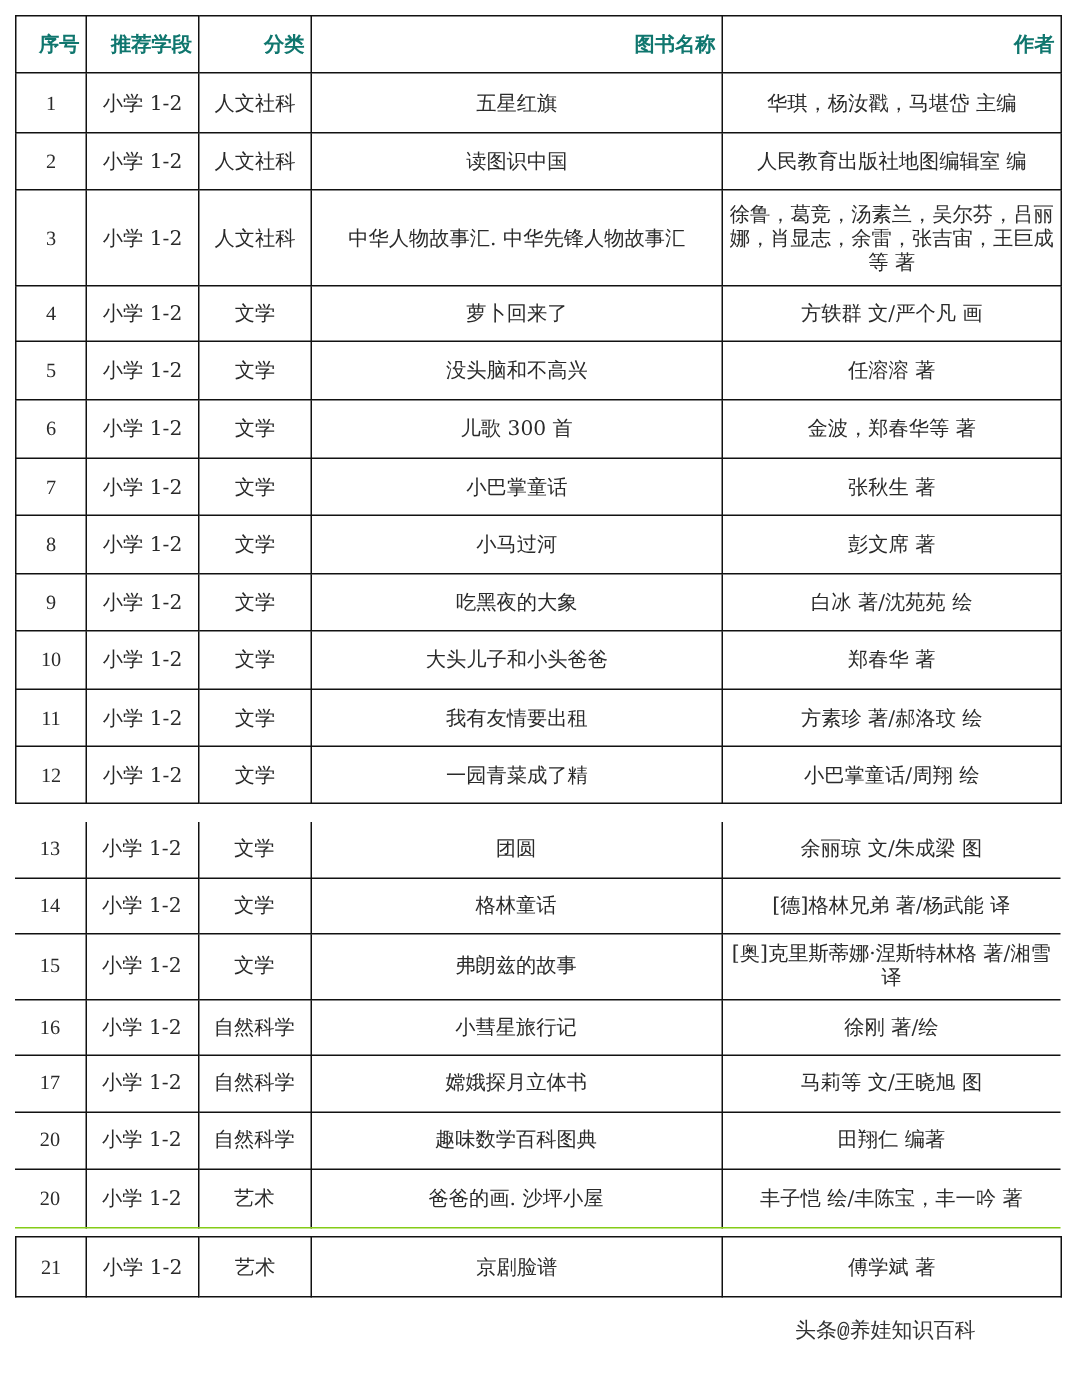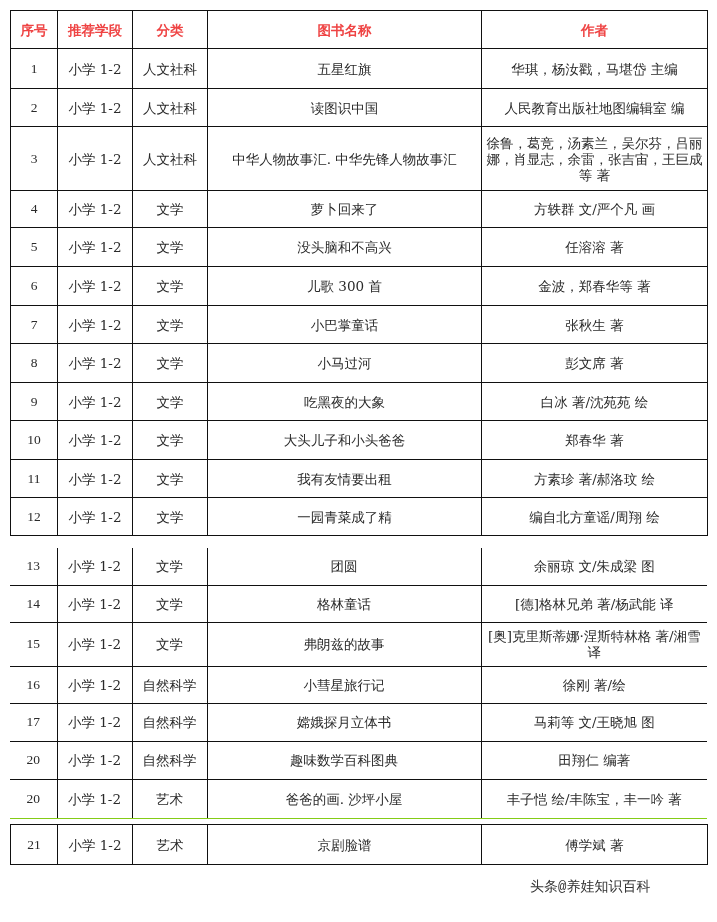--- a/index.html
+++ b/index.html
@@ -1,21 +1,21 @@
 <!DOCTYPE html>
 <html><head>
   <meta charset="utf-8">
   <style>
     html, body { margin: 0; padding: 0; background: #ffffff; }
     body { width: 717px; height: 922px; position: relative; overflow: hidden;
            font-family: "DejaVu Serif", "Liberation Serif", serif; color: #2a2a2a; }
     .seg { position: absolute; left: 10px; width: 697px; border-collapse: collapse; table-layout: fixed; }
     .seg td, .seg th { border: 1px solid #111; text-align: center; vertical-align: middle;
            padding: 0 4px; font-size: 13.5px; line-height: 16px; font-weight: normal; }
-    .seg th { font-family: "DejaVu Sans", "Liberation Sans", sans-serif; font-weight: bold; font-size: 13.5px; color: #ef4444; }
+    .seg th { font-family: "DejaVu Sans", "Liberation Sans", sans-serif; font-weight: bold; font-size: 13.5px; color: #0f766e; text-align: right; }
     #seg1 { top: 10px; }
     #seg2 { top: 548px; }
     #seg3 { top: 824px; }
     #seg2 tr:first-child td { border-top: none; }
     #seg2 tr:last-child td { border-bottom: 1px solid #84cc16; }
     #seg2 td:first-child { border-left: none; }
     #seg2 td:last-child { border-right: none; }
     #seg3 td:last-child { border-right: 1px solid #111; }
     col.c0 { width: 47px; } col.c1 { width: 75px; } col.c2 { width: 75px; }
     col.c3 { width: 274px; } col.c4 { width: 226px; }
@@ -118,21 +118,21 @@
     <td>小学 1-2</td>
     <td>文学</td>
     <td>我有友情要出租</td>
     <td>方素珍 著/郝洛玟 绘</td>
   </tr>
   <tr style="height:38px">
     <td class="num">12</td>
     <td>小学 1-2</td>
     <td>文学</td>
     <td>一园青菜成了精</td>
-    <td>编自北方童谣/周翔 绘</td>
+    <td>小巴掌童话/周翔 绘</td>
   </tr>
 </tbody>
   </table>
 
 <table class="seg" id="seg2">
   <colgroup>
       <col class="c0">
       <col class="c1">
       <col class="c2">
       <col class="c3">

